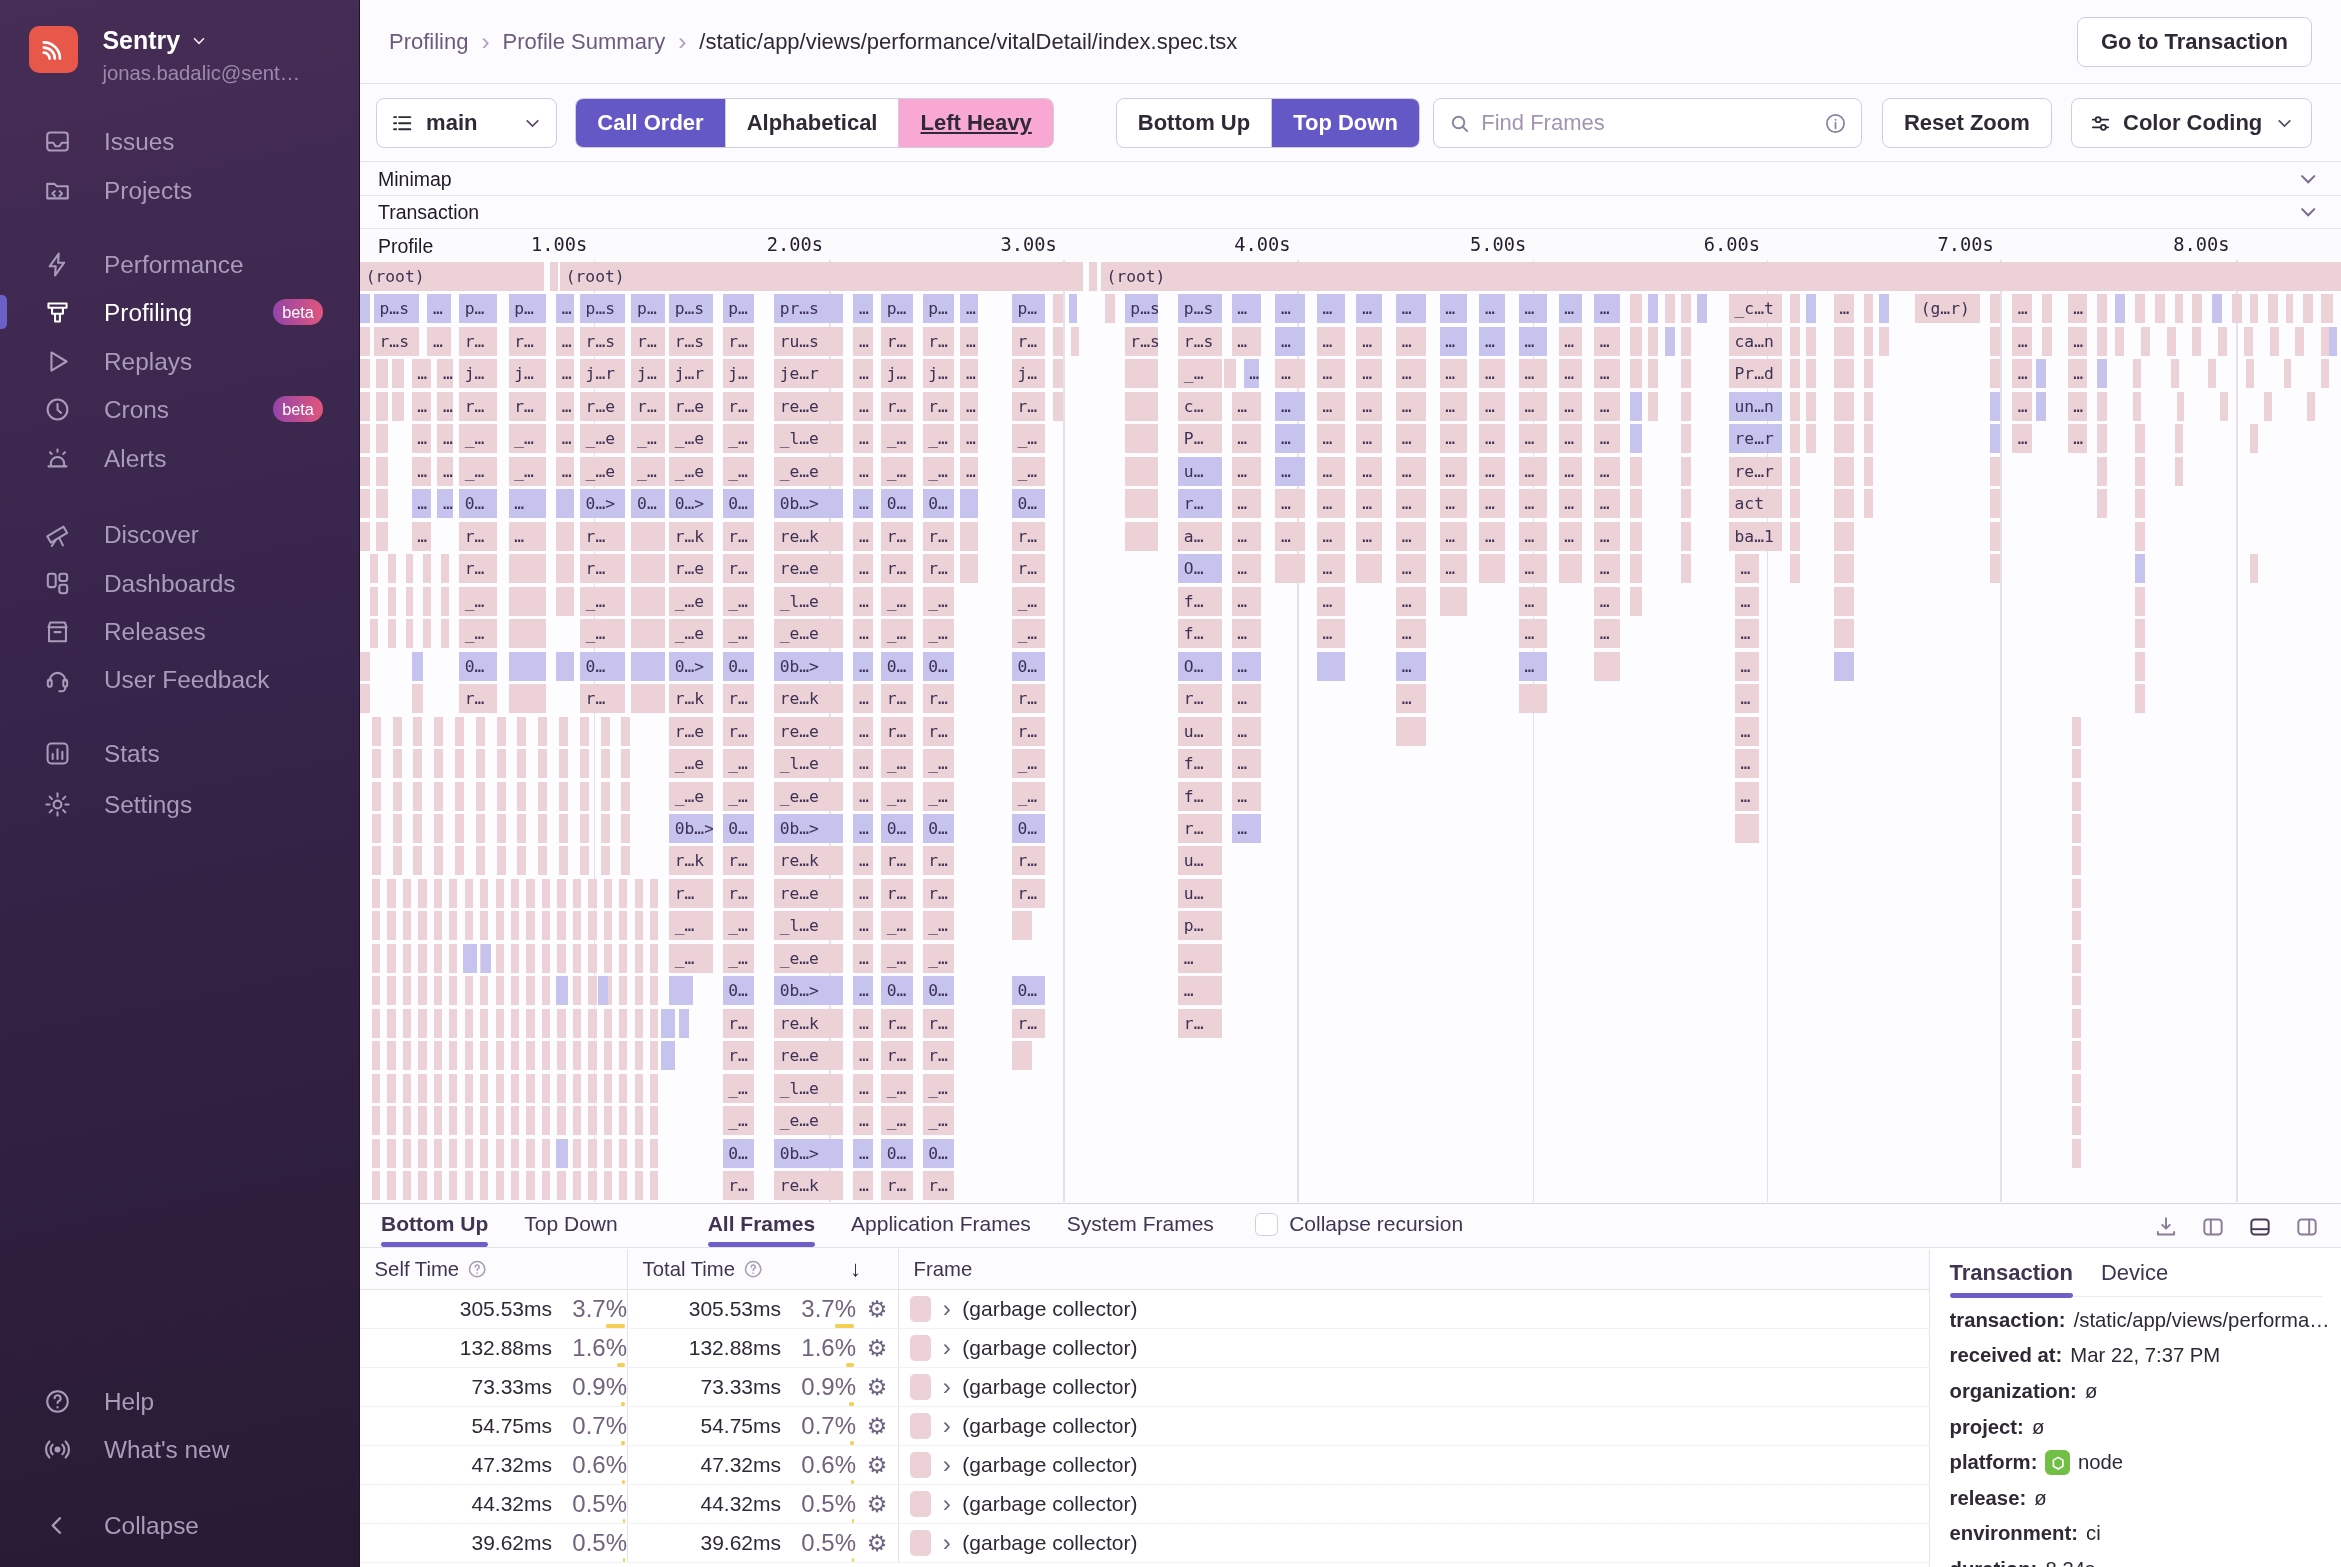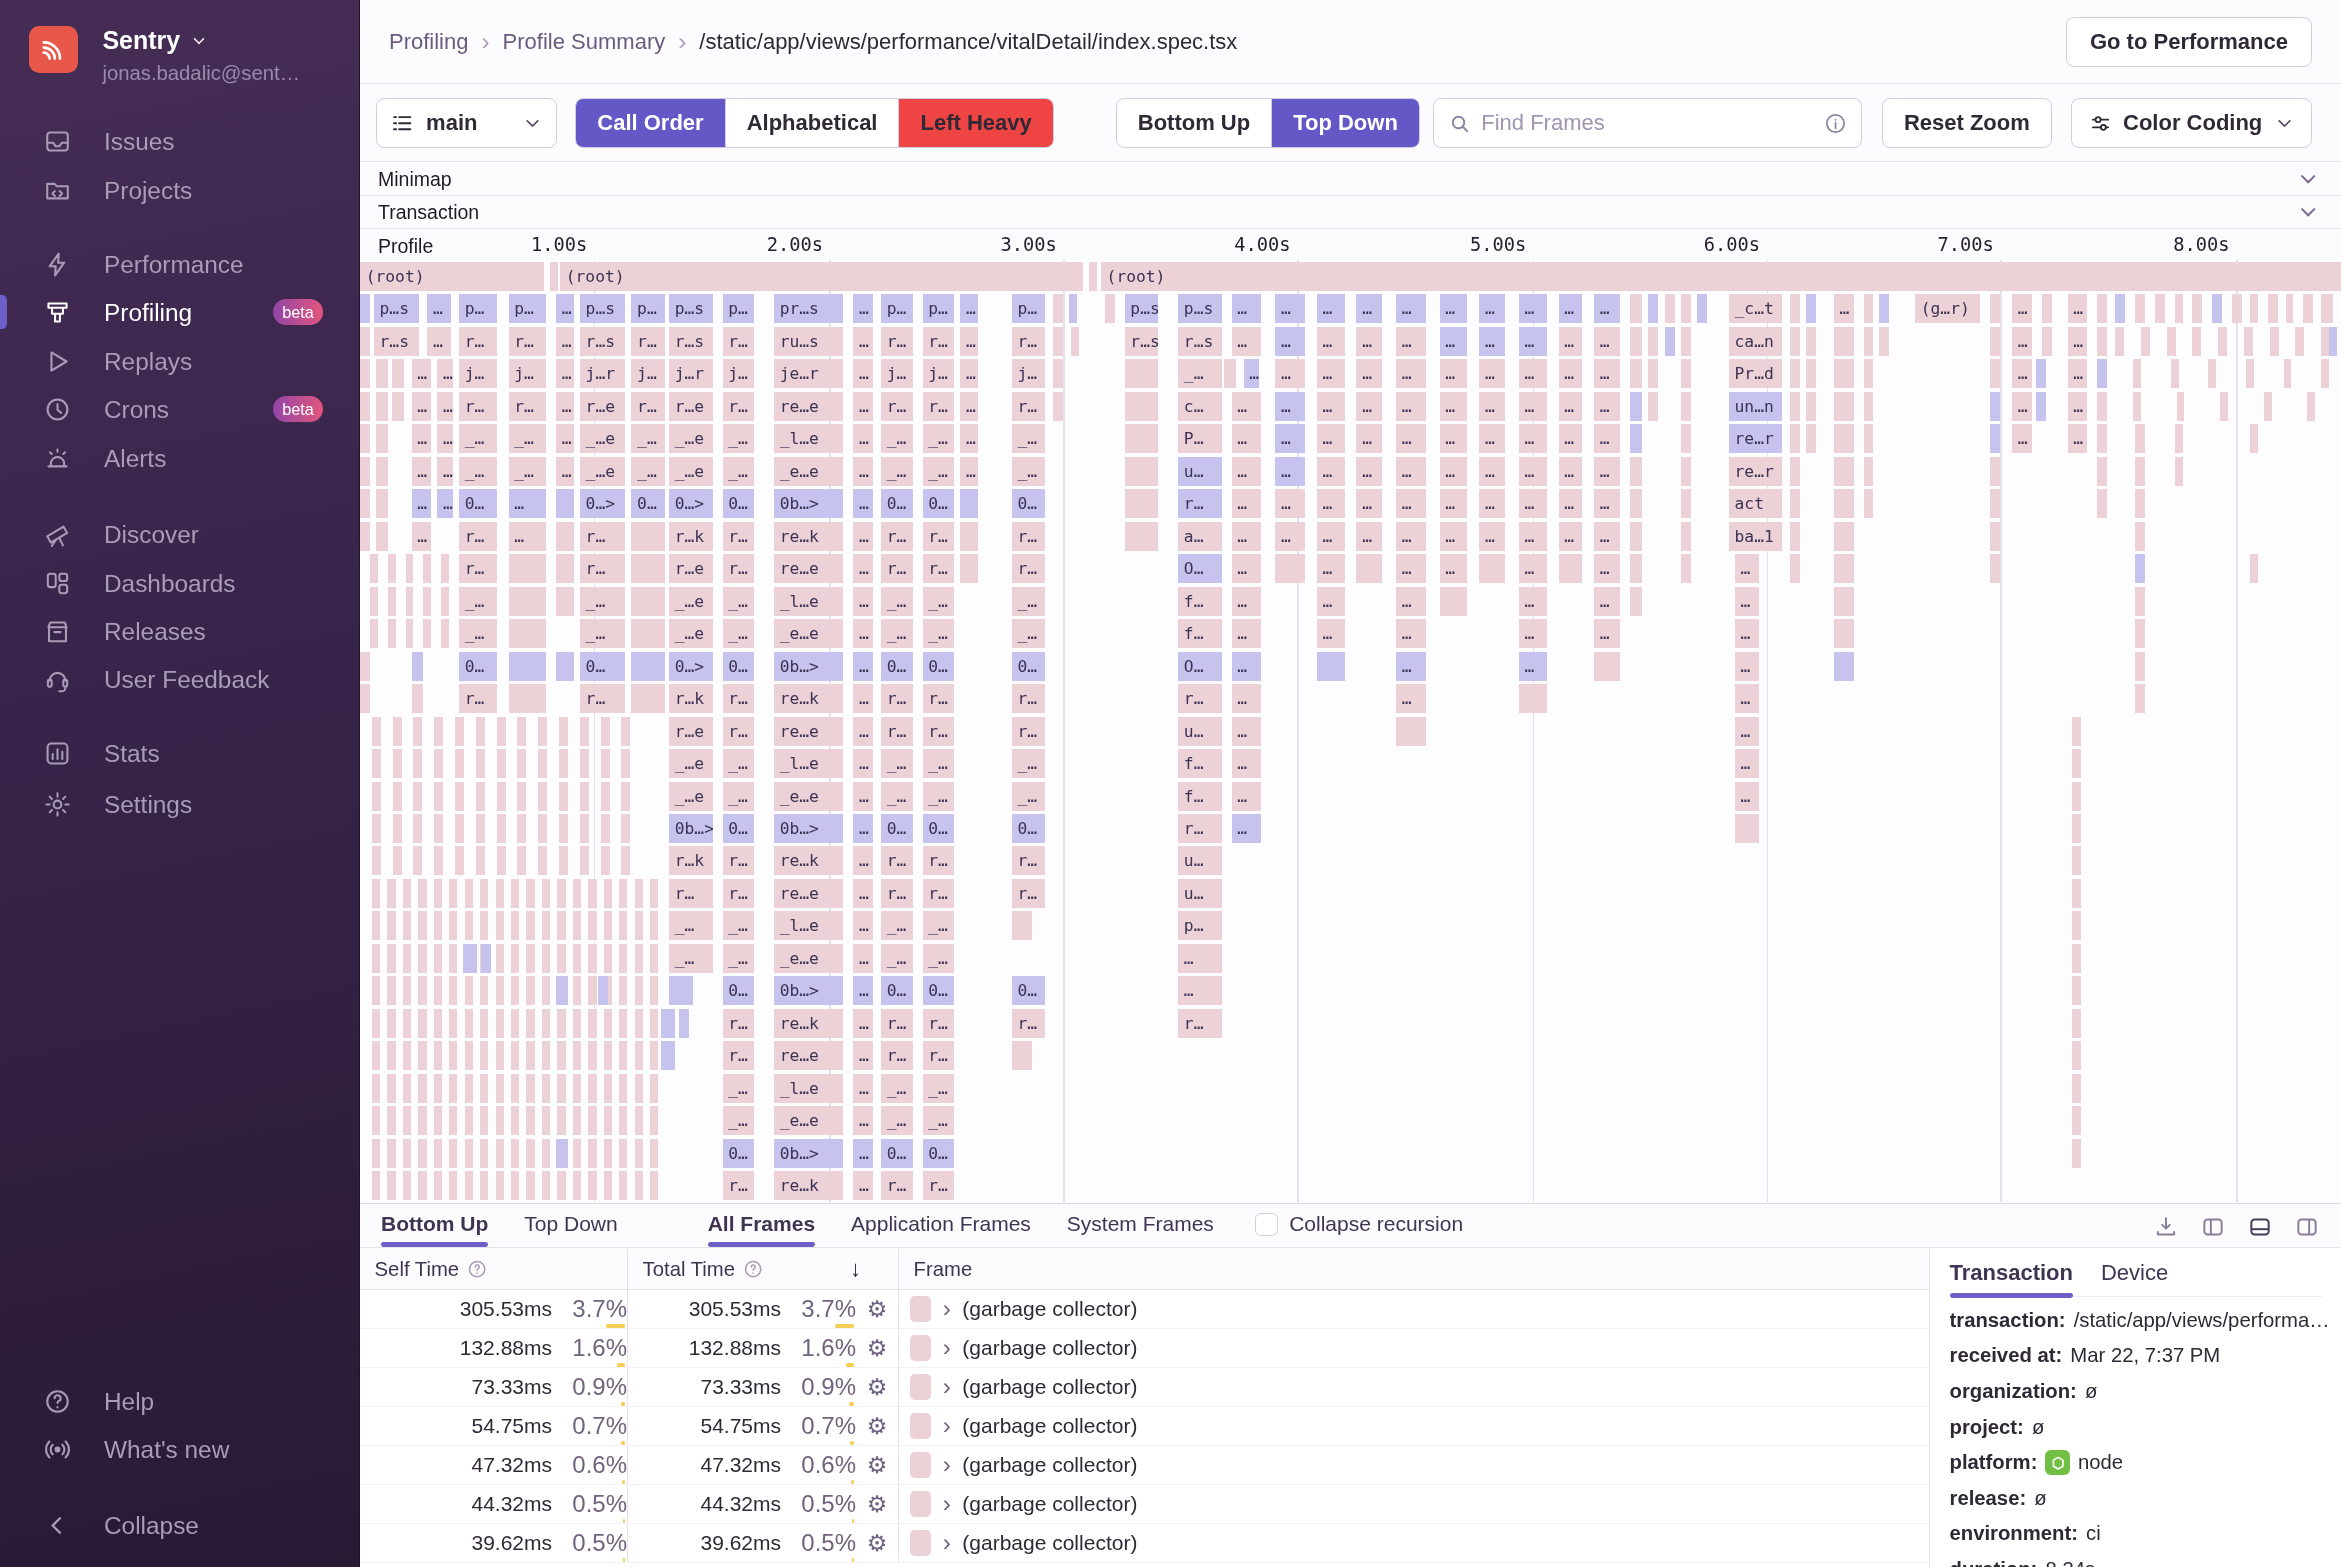--- a/index.html
+++ b/index.html
@@ -33,21 +33,21 @@
   .btn { border:0.8px solid #d5cbe0; background:#fff; border-radius:8.1px; font-size:22px; font-weight:bold; color:#2f2936; display:flex; align-items:center; justify-content:center; cursor:pointer; }
   #goto-btn { height:50px; padding:0 23px; }
 
   .toolbar { position:absolute; left:0; top:85px; right:0; height:77px; border-bottom:0.8px solid #e7e1ec; display:flex; align-items:center; padding:0 29px 0 16.3px; background:#fcfbfd; }
   .tb-select { width:181px; height:50px; border:0.8px solid #d5cbe0; background:#fff; border-radius:8.1px; display:flex; align-items:center; padding:0 13px; gap:11.4px; cursor:pointer; }
   .tb-select .lbl { font-size:22px; font-weight:bold; color:#2f2936; flex:1; }
   .seg { display:flex; height:50px; border:0.8px solid #d5cbe0; border-radius:8.1px; overflow:hidden; background:#fff; }
   .seg-item { display:flex; align-items:center; justify-content:center; font-size:22px; font-weight:bold; color:#2f2936; padding:0 21px; border-left:0.8px solid #d5cbe0; cursor:pointer; white-space:nowrap; }
   .seg-item:first-child { border-left:none; }
   .seg-item.on { background:#6458c6; color:#fff; }
-  .seg-item.dim { background:#ef4444; }
+  .seg-item.dim { background:#f9a8d4;text-decoration:underline; }
   .search { flex:1; height:50px; border:0.8px solid #d5cbe0; border-radius:8.1px; background:#fff; display:flex; align-items:center; padding:0 14.6px; gap:9.8px; }
   .search input { border:none; outline:none; flex:1; font-size:22px; color:#2f2936; font-family:"Liberation Sans",sans-serif; }
   .search input::placeholder { color:#a195b2; }
   #reset-btn { height:50px; padding:0 21px; }
   .cc-btn { height:50px; padding:0 16.3px; gap:11.4px; }
 
   .panel-row { position:absolute; left:0; right:0; height:33px; border-bottom:0.8px solid #eae4f0; background:#fcfbfd; display:flex; align-items:center; padding:0 18px; }
   .panel-row .plabel { font-size:19.5px; color:#1f1a26; }
   .panel-row .chev { position:absolute; right:21px; color:#7a6a8f; }
 
@@ -278,21 +278,21 @@
 
 <div id="main">
   <div class="hdr">
     <div class="crumbs" id="crumbs">
         <span class="crumb">Profiling</span>
         <span class="crumb-sep">›</span>
         <span class="crumb">Profile Summary</span>
         <span class="crumb-sep">›</span>
         <span class="crumb">/static/app/views/performance/vitalDetail/index.spec.tsx</span>
       </div>
-    <button class="btn" id="goto-btn">Go to Performance</button>
+    <button class="btn" id="goto-btn">Go to Transaction</button>
   </div>
 
   <div class="toolbar">
     <div class="tb-select">
       <svg width="24.4" height="24.4" viewBox="0 0 24 24" fill="none" stroke="#2f2936" stroke-width="1.9" stroke-linecap="round">
           <path d="M4 6h2M4 12h2M4 18h2M9 6h11M9 12h11M9 18h11"></path>
         </svg>
       <span class="lbl">main</span>
       <svg width="21" height="21" viewBox="0 0 24 24" fill="none" stroke="#584c6b" stroke-width="2" stroke-linecap="round">
           <path d="M6 9l6 6 6-6"></path>

